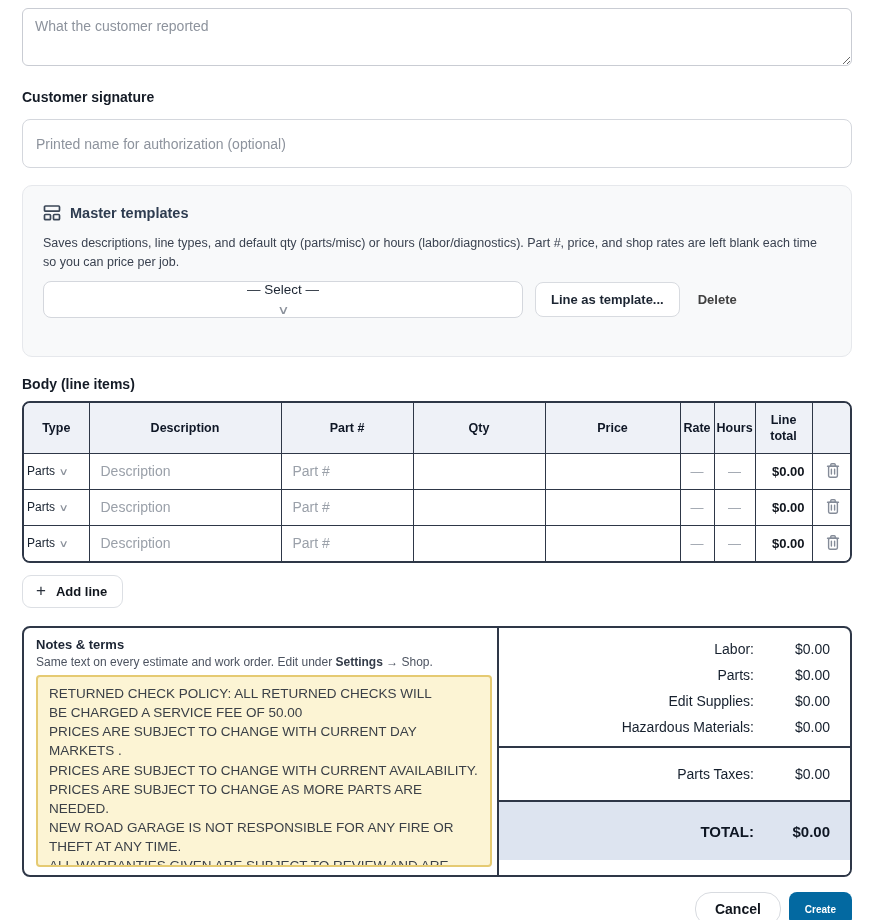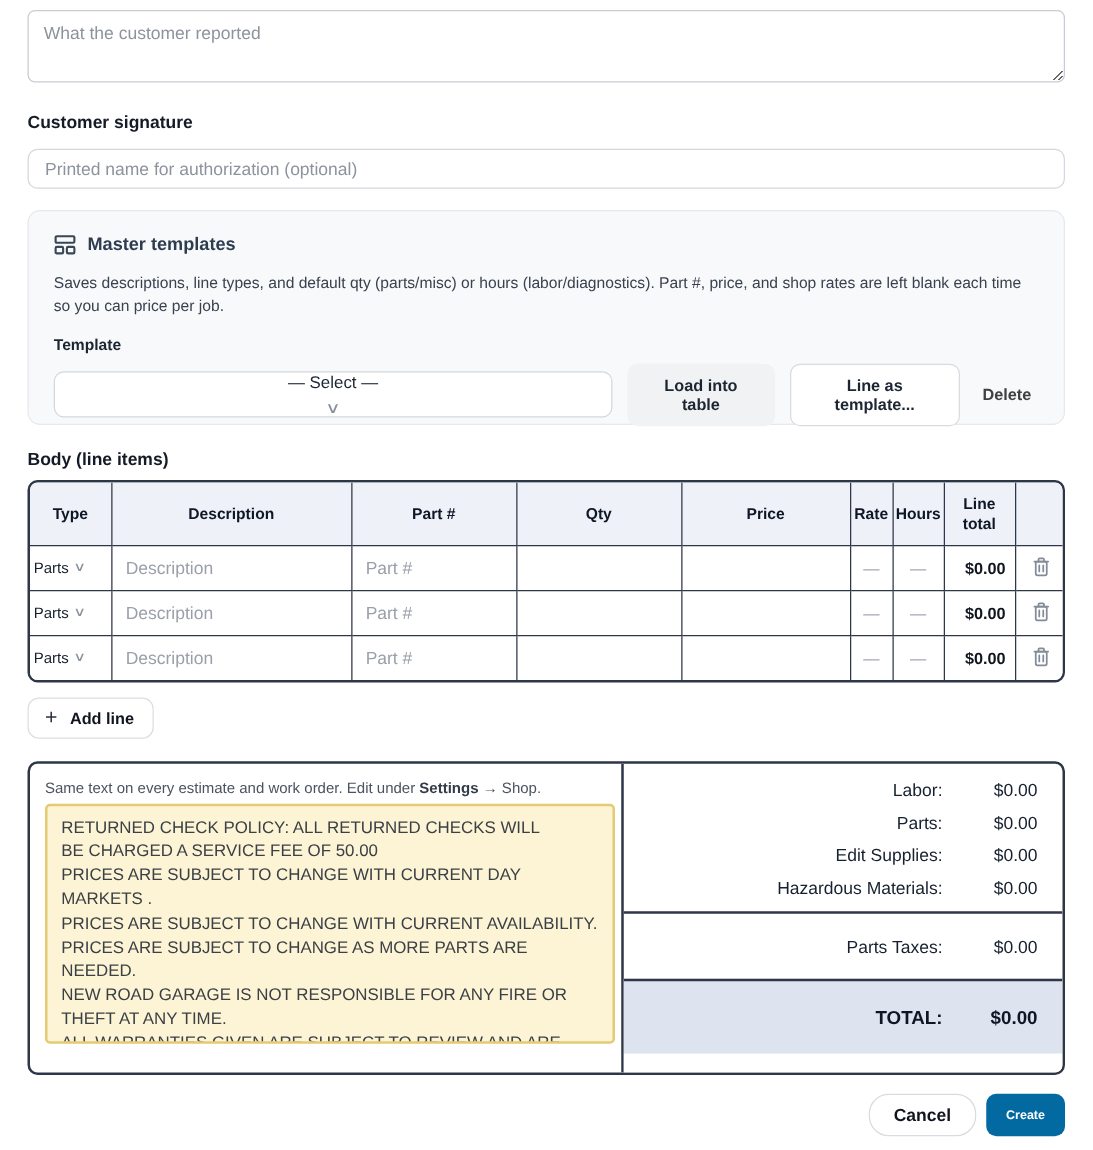--- a/index.html
+++ b/index.html
@@ -14,21 +14,21 @@
   
   .complaint-textarea {
     width:100%; height:58px;
     border:1px solid #c9ccd3; border-radius:6px;
     padding:9px 12px; font-family:inherit; font-size:14px; color:#16202e;
     resize:both; display:block;
   }
   .complaint-textarea::placeholder { color:#8d939d; }
   .section-label { font-size:14px; font-weight:bold; margin-top:23px; color:#141b26; }
   .signature-input {
-    margin-top:14px; width:100%; height:32px;
+    margin-top:14px; width:100%; height:49px;
     border:1px solid #d4d7dd; border-radius:8px;
     padding:0 13px; font-family:inherit; font-size:14px; color:#16202e; display:block;
   }
   .signature-input::placeholder { color:#8d939d; }
 
   
   .templates-card {
     margin-top:17px; background:#f8f9fa;
     border:1px solid #e6e8ec; border-radius:10px;
     padding:18px 20px 20px 20px; height:172px;
@@ -144,27 +144,25 @@
     <span>
       <svg class="icon-svg" width="18" height="18" viewBox="0 0 18 18" fill="none" stroke="#3a4656" stroke-width="1.7">
         <rect x="1.5" y="2" width="15" height="5.2" rx="1"></rect>
         <rect x="1.5" y="10.5" width="6" height="5.2" rx="1"></rect>
         <rect x="10.5" y="10.5" width="6" height="5.2" rx="1"></rect>
       </svg>
     </span>
     <span class="card-title">Master templates</span>
   </div>
   <div class="card-desc">Saves descriptions, line types, and default qty (parts/misc) or hours (labor/diagnostics). Part #, price, and shop rates are left blank each time so you can price per job.</div>
-  <div class="field-label">Template</div>
   <div class="template-row">
     <div class="fake-select">
       <span>— Select —</span>
       <span class="chev">∨</span>
     </div>
-    <button class="btn btn-soft">Load into table</button>
     <button class="btn btn-outline">Line as template...</button>
     <button class="btn btn-ghost-danger">Delete</button>
   </div>
 </div>
 
 
 <div class="section-label" style="margin-top:19px;">Body (line items)</div>
 
 <div class="table-wrap">
   <table class="items">
@@ -261,20 +259,21 @@
 </div>
 
 <button class="add-line-btn">
   <span class="plus-glyph">+</span>
   <span>Add line</span>
 </button>
 
 
 <div class="summary-wrap">
   <div class="notes-panel">
+    <div class="notes-title">Notes &amp; terms</div>
     <div class="notes-sub"><span>Same text on every estimate and work order. Edit under </span><b>Settings</b><span> → Shop.</span></div>
     <div class="terms-box">RETURNED CHECK POLICY: ALL RETURNED CHECKS WILL
 BE CHARGED A SERVICE FEE OF 50.00
 PRICES ARE SUBJECT TO CHANGE WITH CURRENT DAY MARKETS .
 PRICES ARE SUBJECT TO CHANGE WITH CURRENT AVAILABILITY.
 PRICES ARE SUBJECT TO CHANGE AS MORE PARTS ARE NEEDED.
 NEW ROAD GARAGE IS NOT RESPONSIBLE FOR ANY FIRE OR THEFT AT ANY TIME.
 ALL WARRANTIES GIVEN ARE SUBJECT TO REVIEW AND ARE NOT DIRECTLY IMPLIED.</div>
   </div>
   <div class="totals-panel">

